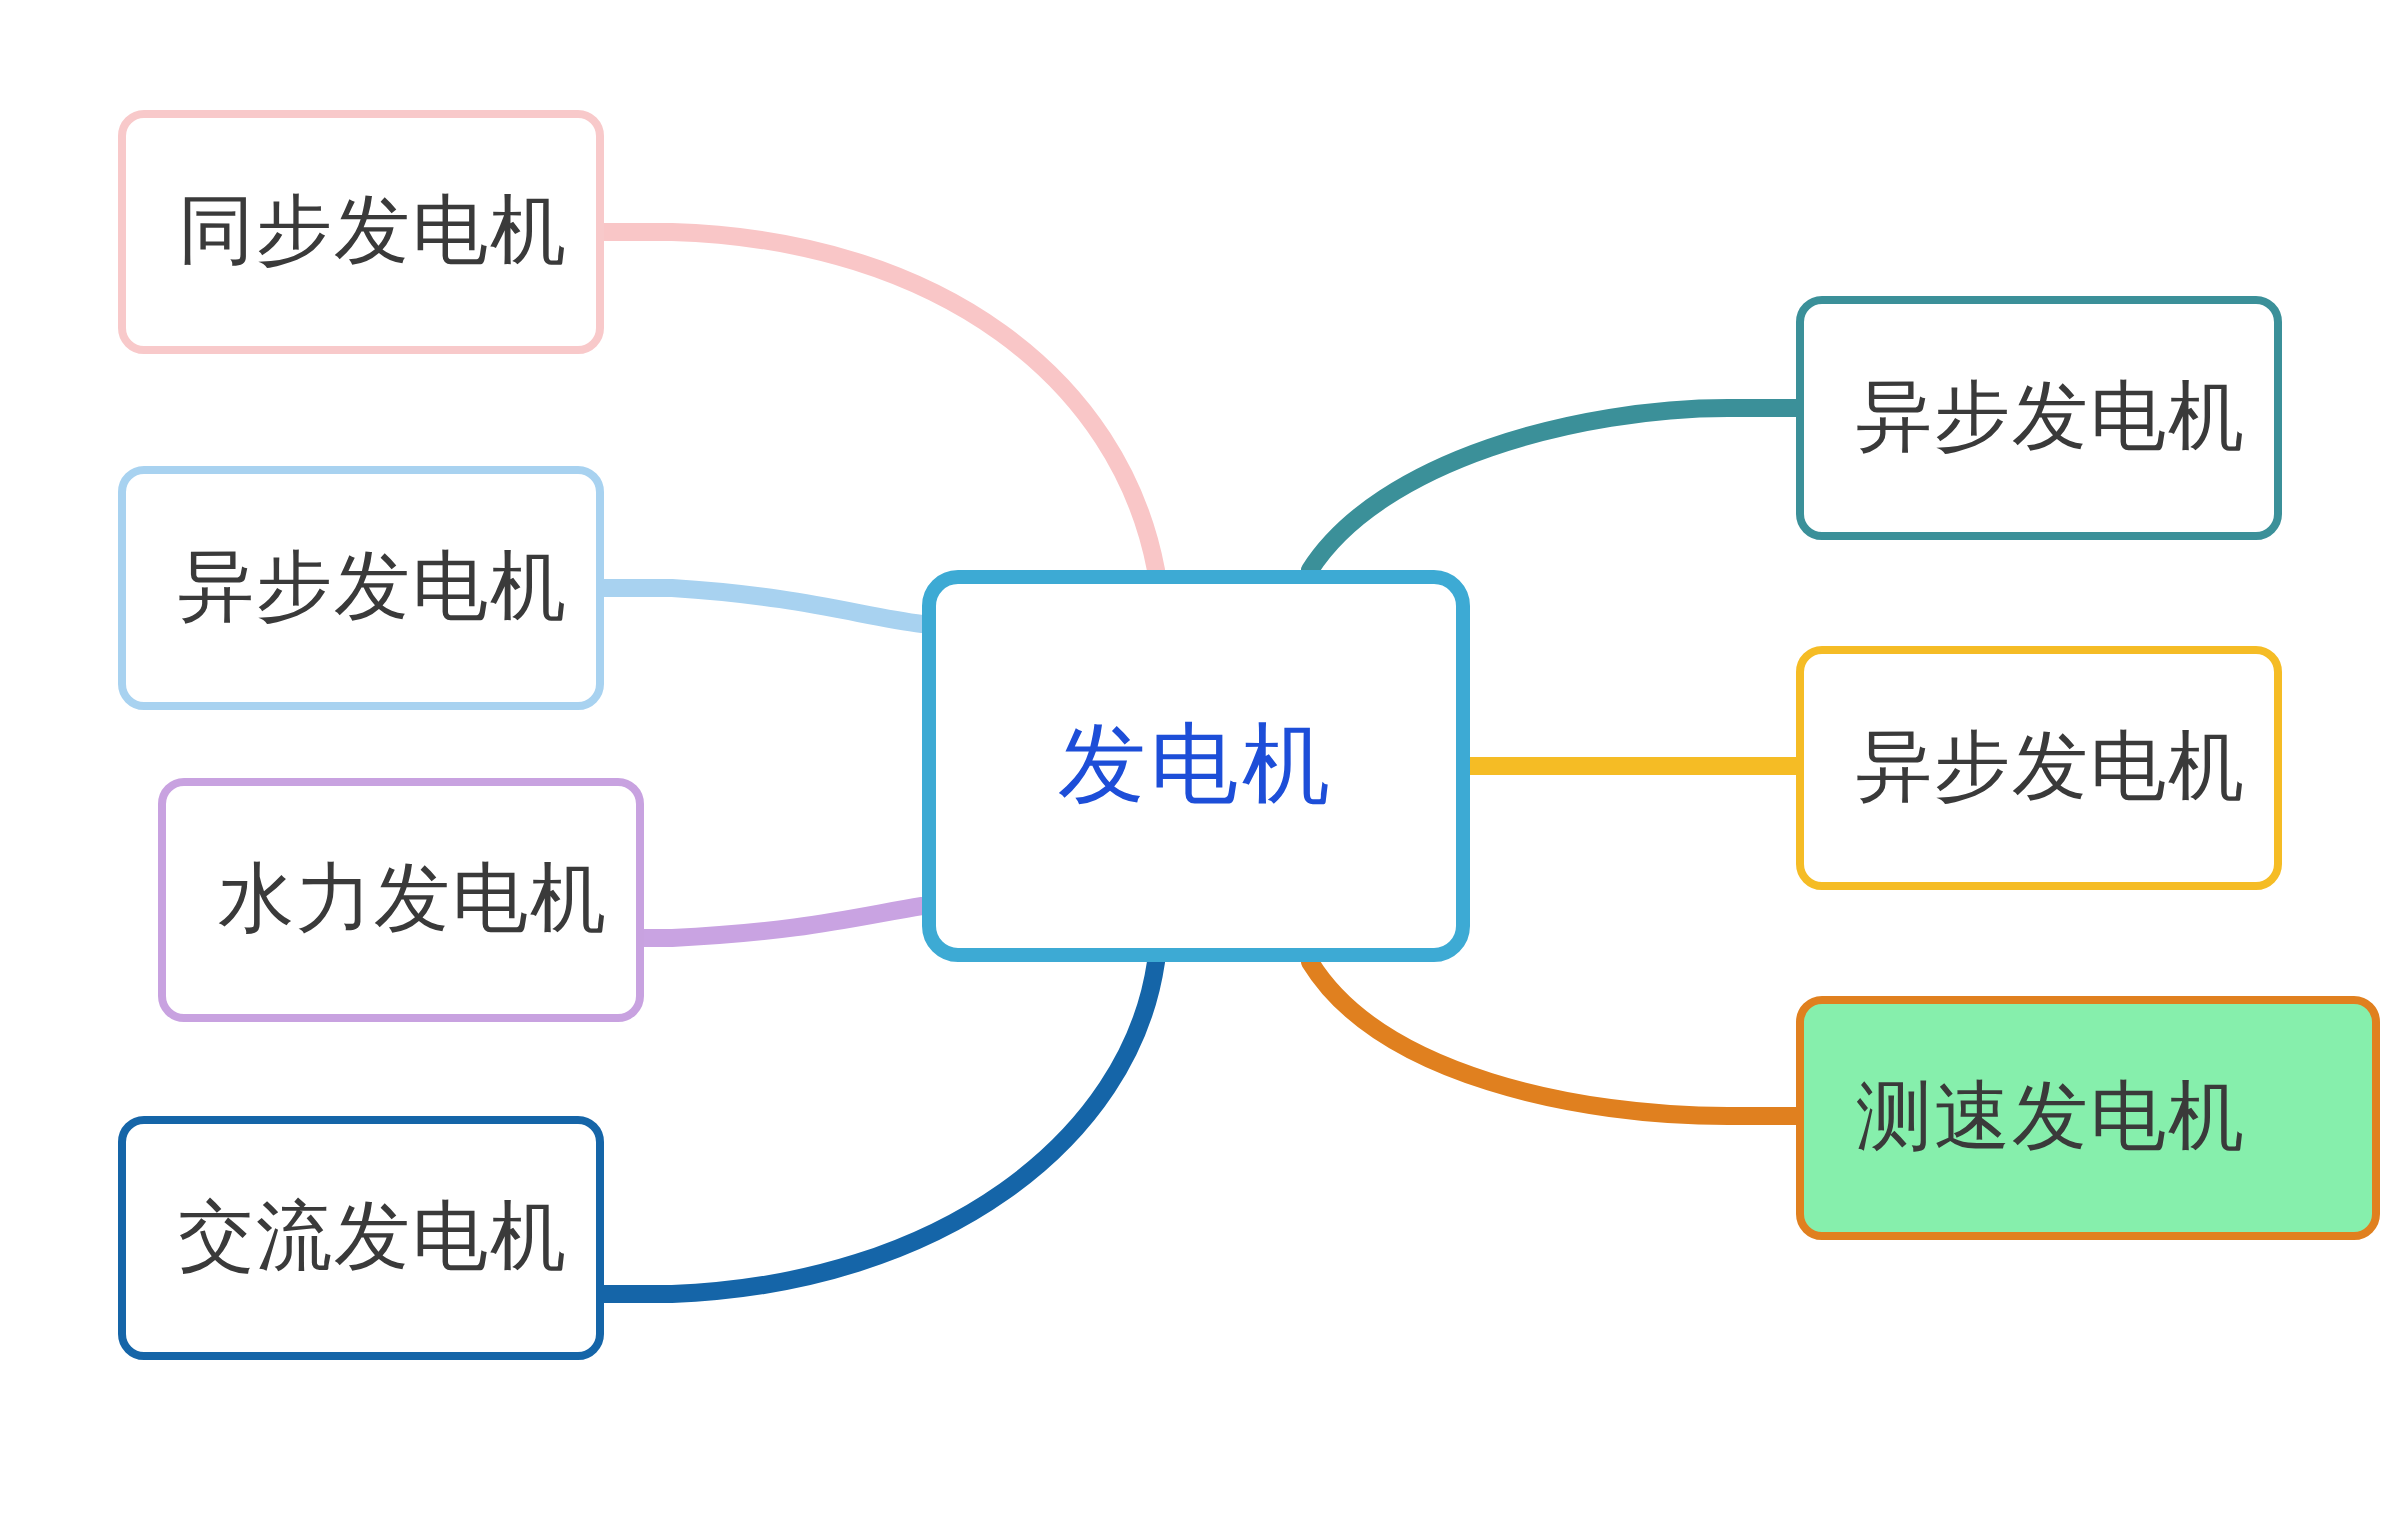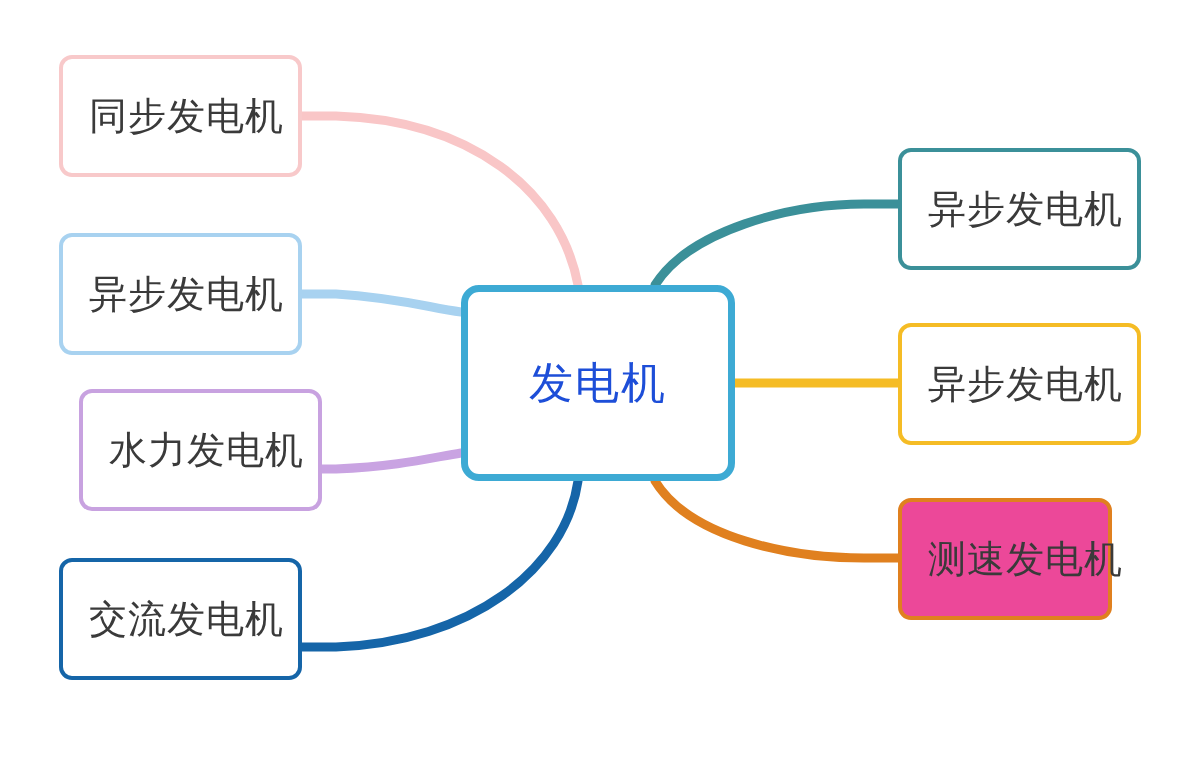--- a/index.html
+++ b/index.html
@@ -93,18 +93,18 @@
       </div>
       <div class="node branch" style="left: 59px; top: 558px; width: 243px; height: 122px; border-color: rgb(21, 101, 168); background: rgb(255, 255, 255);">
         <span class="label">交流发电机</span>
       </div>
       <div class="node branch" style="left: 898px; top: 148px; width: 243px; height: 122px; border-color: rgb(59, 144, 153); background: rgb(255, 255, 255);">
         <span class="label">异步发电机</span>
       </div>
       <div class="node branch" style="left: 898px; top: 323px; width: 243px; height: 122px; border-color: rgb(245, 188, 37); background: rgb(255, 255, 255);">
         <span class="label">异步发电机</span>
       </div>
-      <div class="node branch" style="left: 898px; top: 498px; width: 214px; height: 122px; border-color: rgb(224, 128, 31); background: #ec4899;">
+      <div class="node branch" style="left: 898px; top: 498px; width: 292px; height: 122px; border-color: rgb(224, 128, 31); background: #86efac;">
         <span class="label">测速发电机</span>
       </div>
     </div>
 
 </div>
 
 </body></html>

